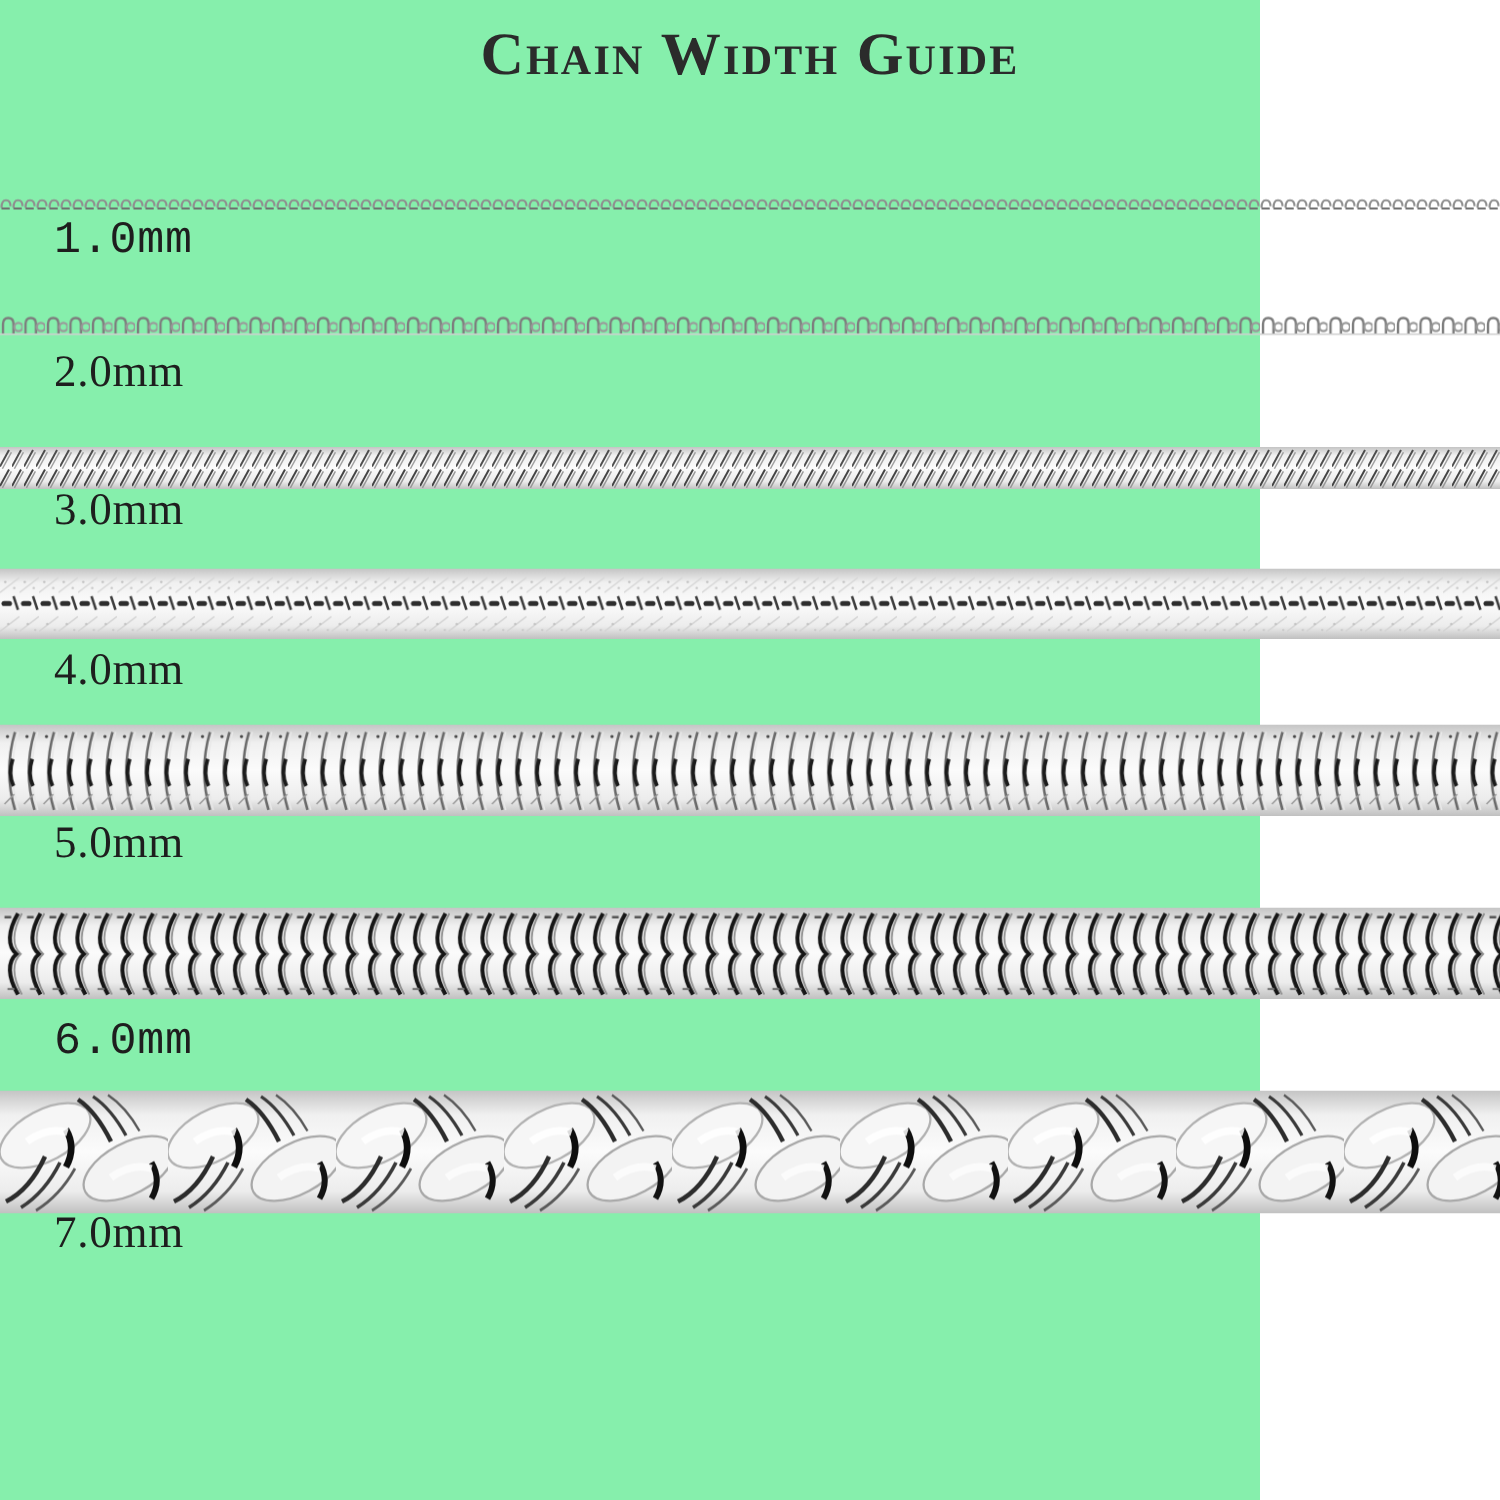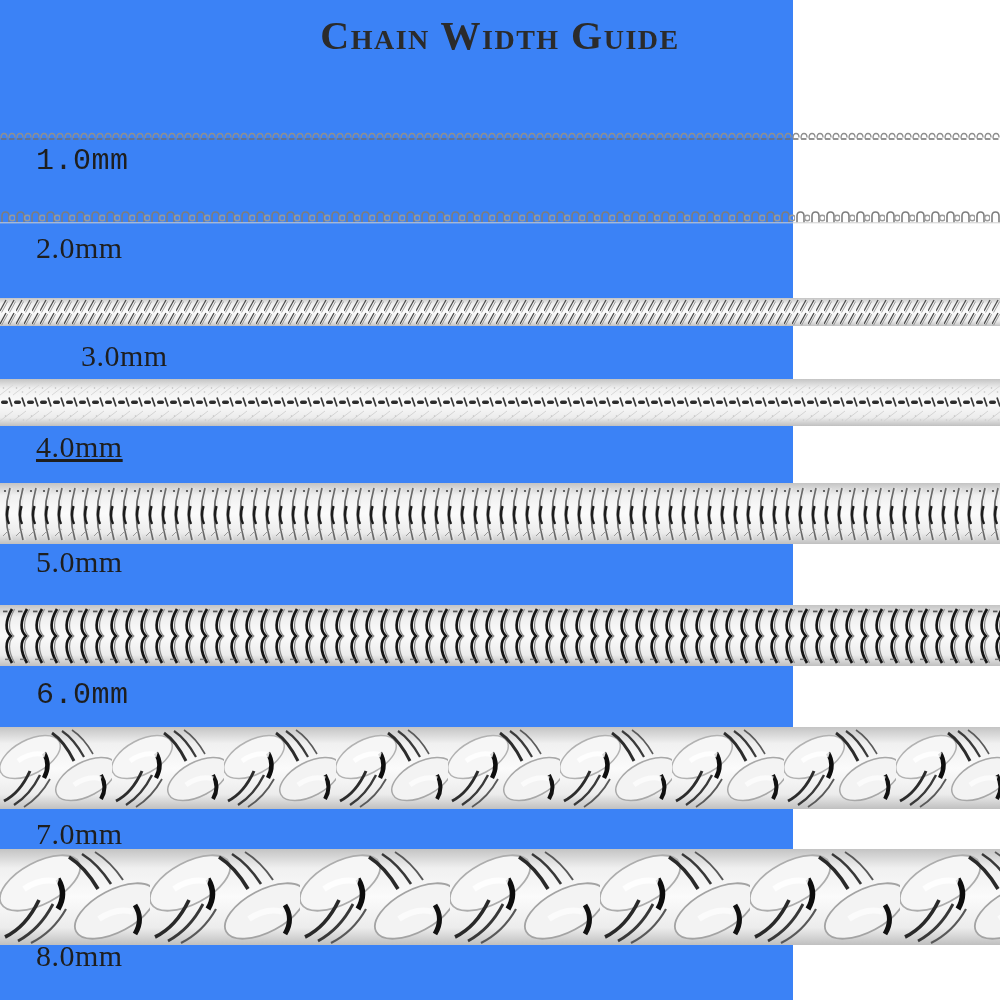--- a/index.html
+++ b/index.html
@@ -8,21 +8,22 @@
     width: 1000px;
     height: 1000px;
     background: #ffffff;
     overflow: hidden;
     font-family: "Liberation Serif", "DejaVu Serif", serif;
   }
   #page {
     position: relative;
     width: 793px;
     height: 1000px;
-    background: #3b82f6;
+    background: #86efac;
+    padding-left: 47px;
   }
   .title {
     position: absolute;
     top: 12px;
     left: 0;
     width: 1000px;
     text-align: center;
     font-size: 40px;
     font-weight: 600;
     font-variant: small-caps;
@@ -35,25 +36,25 @@
     position: absolute;
     left: 36px;
     font-size: 30px;
     color: #1e1e1e;
     line-height: 1;
     letter-spacing: 0.5px;
   }
   
   #row1 { top: 131px; height: 46px; font-family: Liberation Mono, monospace; }  #row1 .chain-label { top: 15px; }
   #row2 { top: 209px; height: 56px; }  #row2 .chain-label { top: 24px; }
-  #row3 { top: 298px; height: 72px; }  #row3 .chain-label { top: 43px; margin-left: 45px; }
-  #row4 { top: 379px; height: 86px; }  #row4 .chain-label { top: 53px; text-decoration: underline; }
+  #row3 { top: 298px; height: 72px; }  #row3 .chain-label { top: 27px; }
+  #row4 { top: 379px; height: 86px; }  #row4 .chain-label { top: 53px; }
   #row5 { top: 483px; height: 100px; text-decoration: underline; } #row5 .chain-label { top: 64px; }
   #row6 { top: 605px; height: 108px; font-family: Liberation Mono, monospace; } #row6 .chain-label { top: 75px; }
-  #row7 { top: 727px; height: 112px; } #row7 .chain-label { top: 92px; }
+  #row7 { top: 727px; height: 112px; } #row7 .chain-label { top: 80px; }
   #row8 { top: 849px; height: 128px; } #row8 .chain-label { top: 92px; }
 </style>
 </head>
 <body>
 
 <div id="page">
 
   <div class="title">Chain Width Guide</div>
 
   <svg width="0" height="0" style="position:absolute" aria-hidden="true">
@@ -198,20 +199,14 @@
     <div class="chain-label">6.0mm</div>
   </div>
 
   <div class="chain-row" id="row7">
     <svg class="chain-strip" width="1000" height="82">
       <rect x="0" y="0" width="1000" height="82" fill="url(#p7)"></rect>
     </svg>
     <div class="chain-label">7.0mm</div>
   </div>
 
-  <div class="chain-row" id="row8">
-    <svg class="chain-strip" width="1000" height="96">
-      <rect x="0" y="0" width="1000" height="96" fill="url(#p8)"></rect>
-    </svg>
-    <div class="chain-label">8.0mm</div>
-  </div>
 
 </div>
 
 </body></html>

